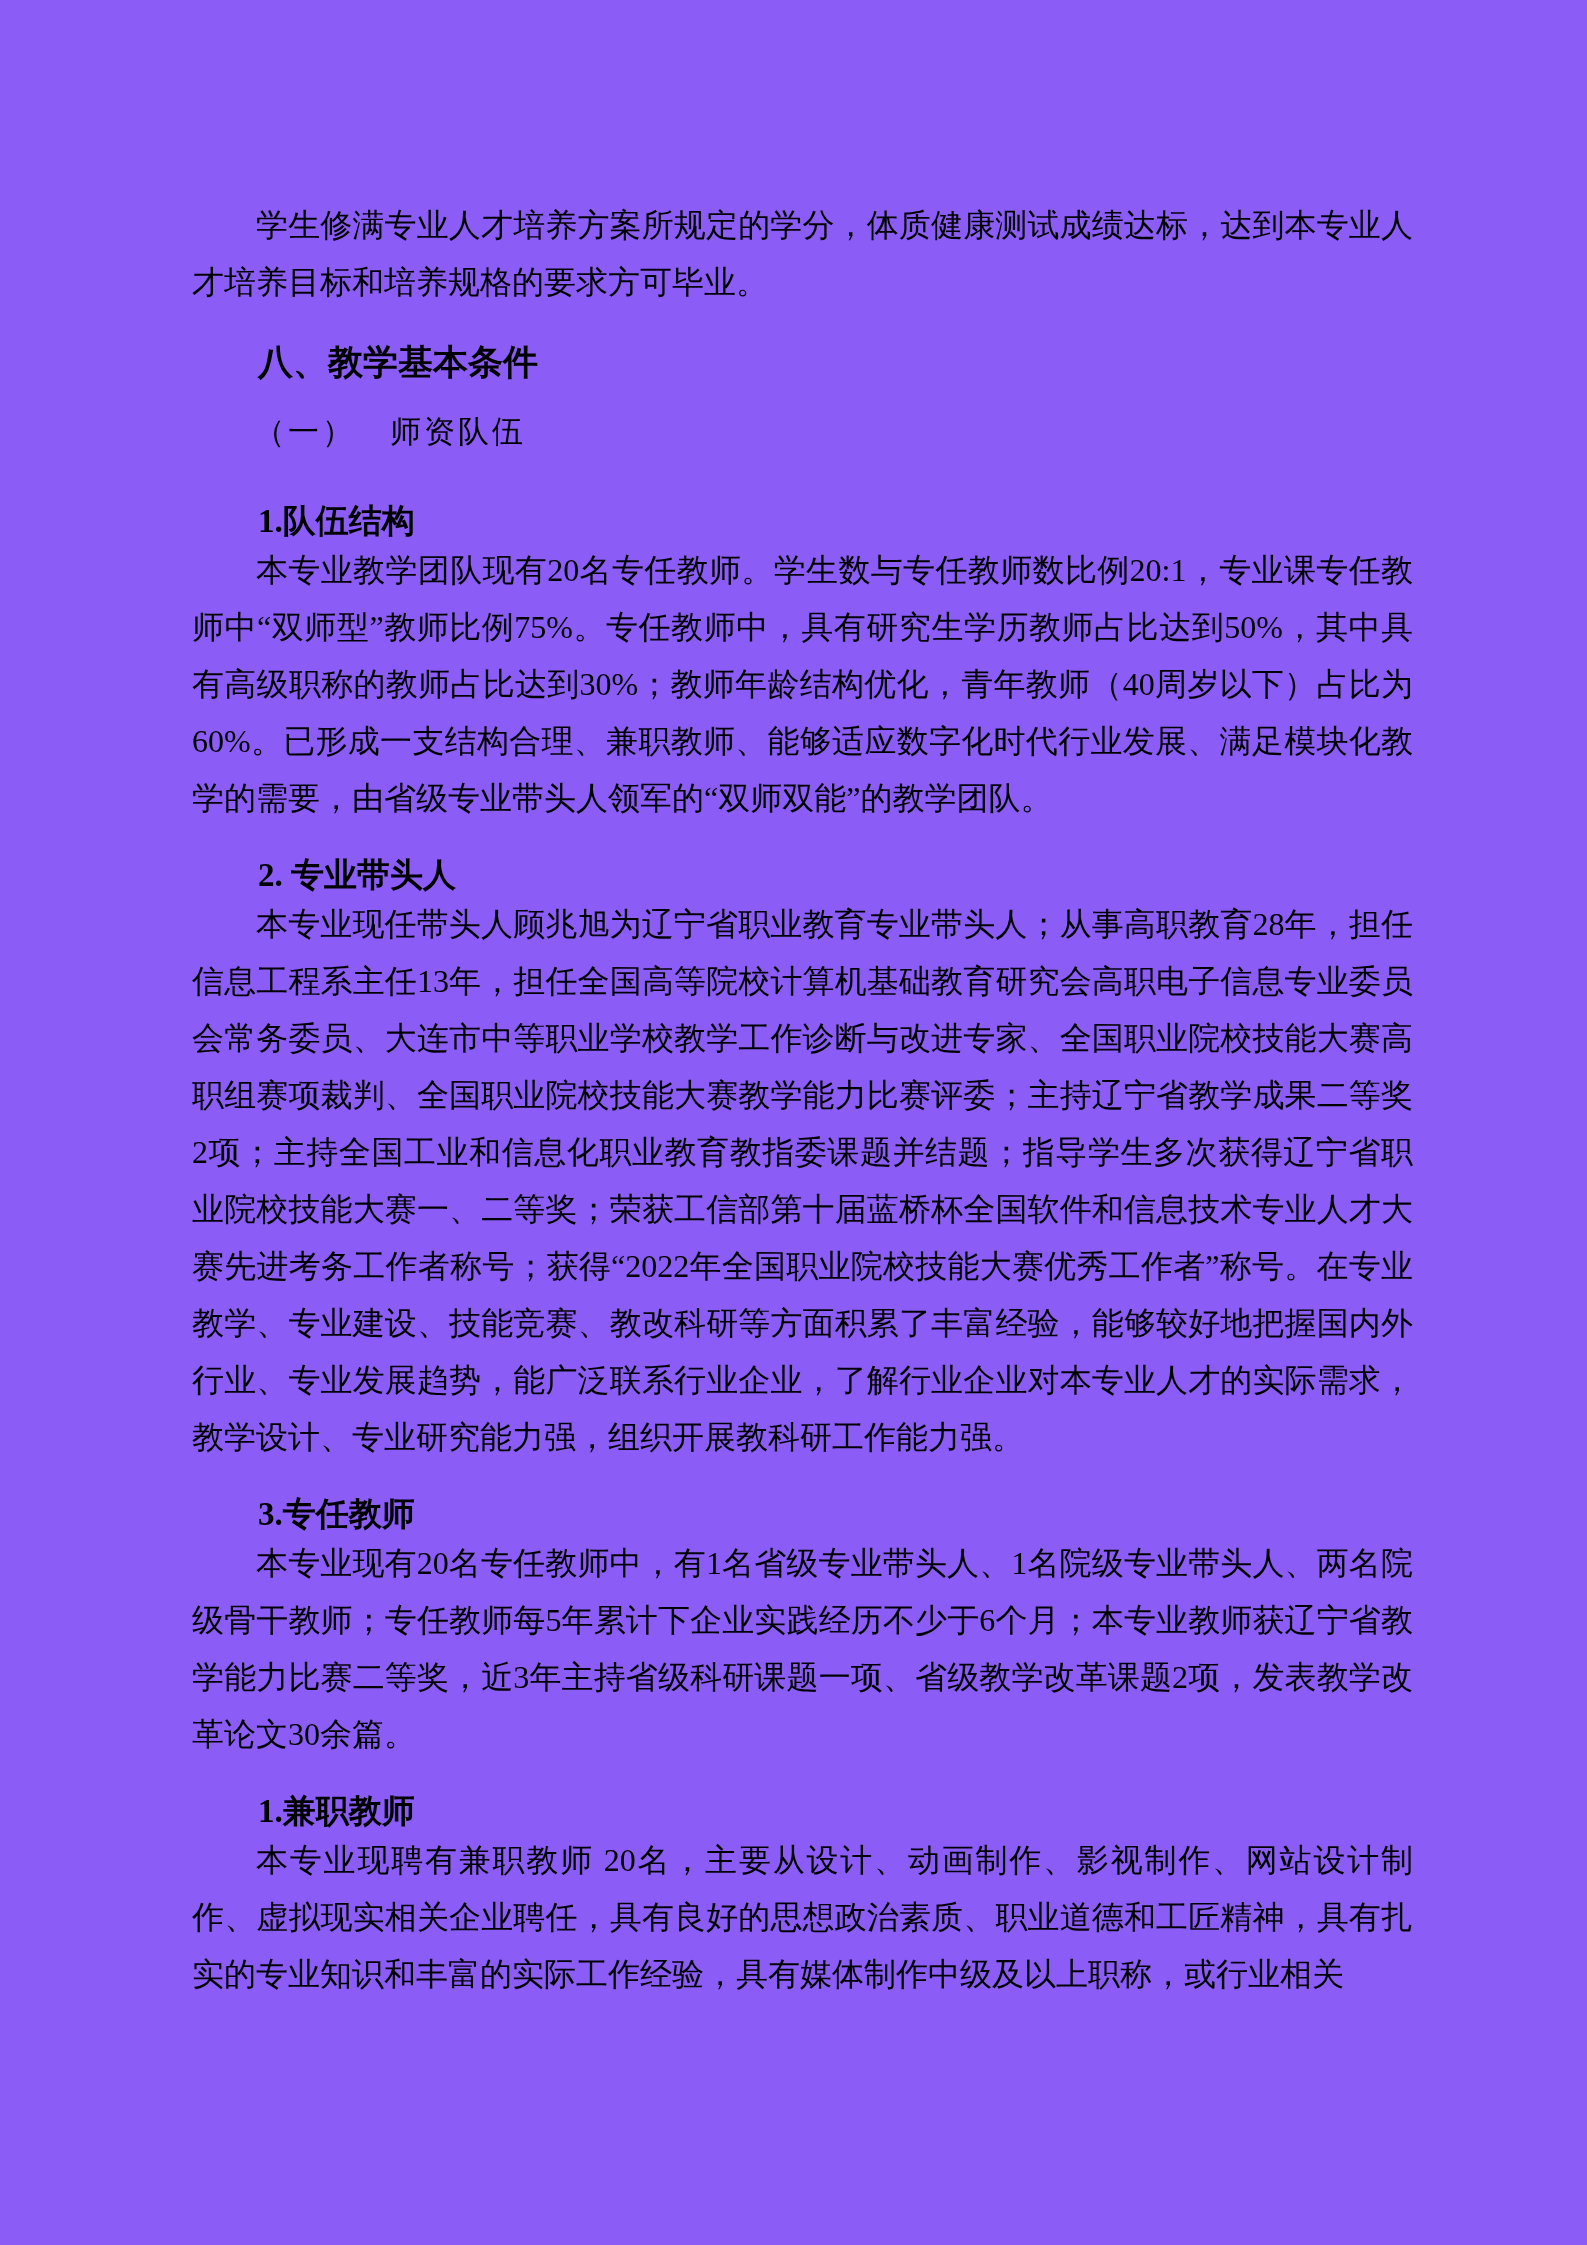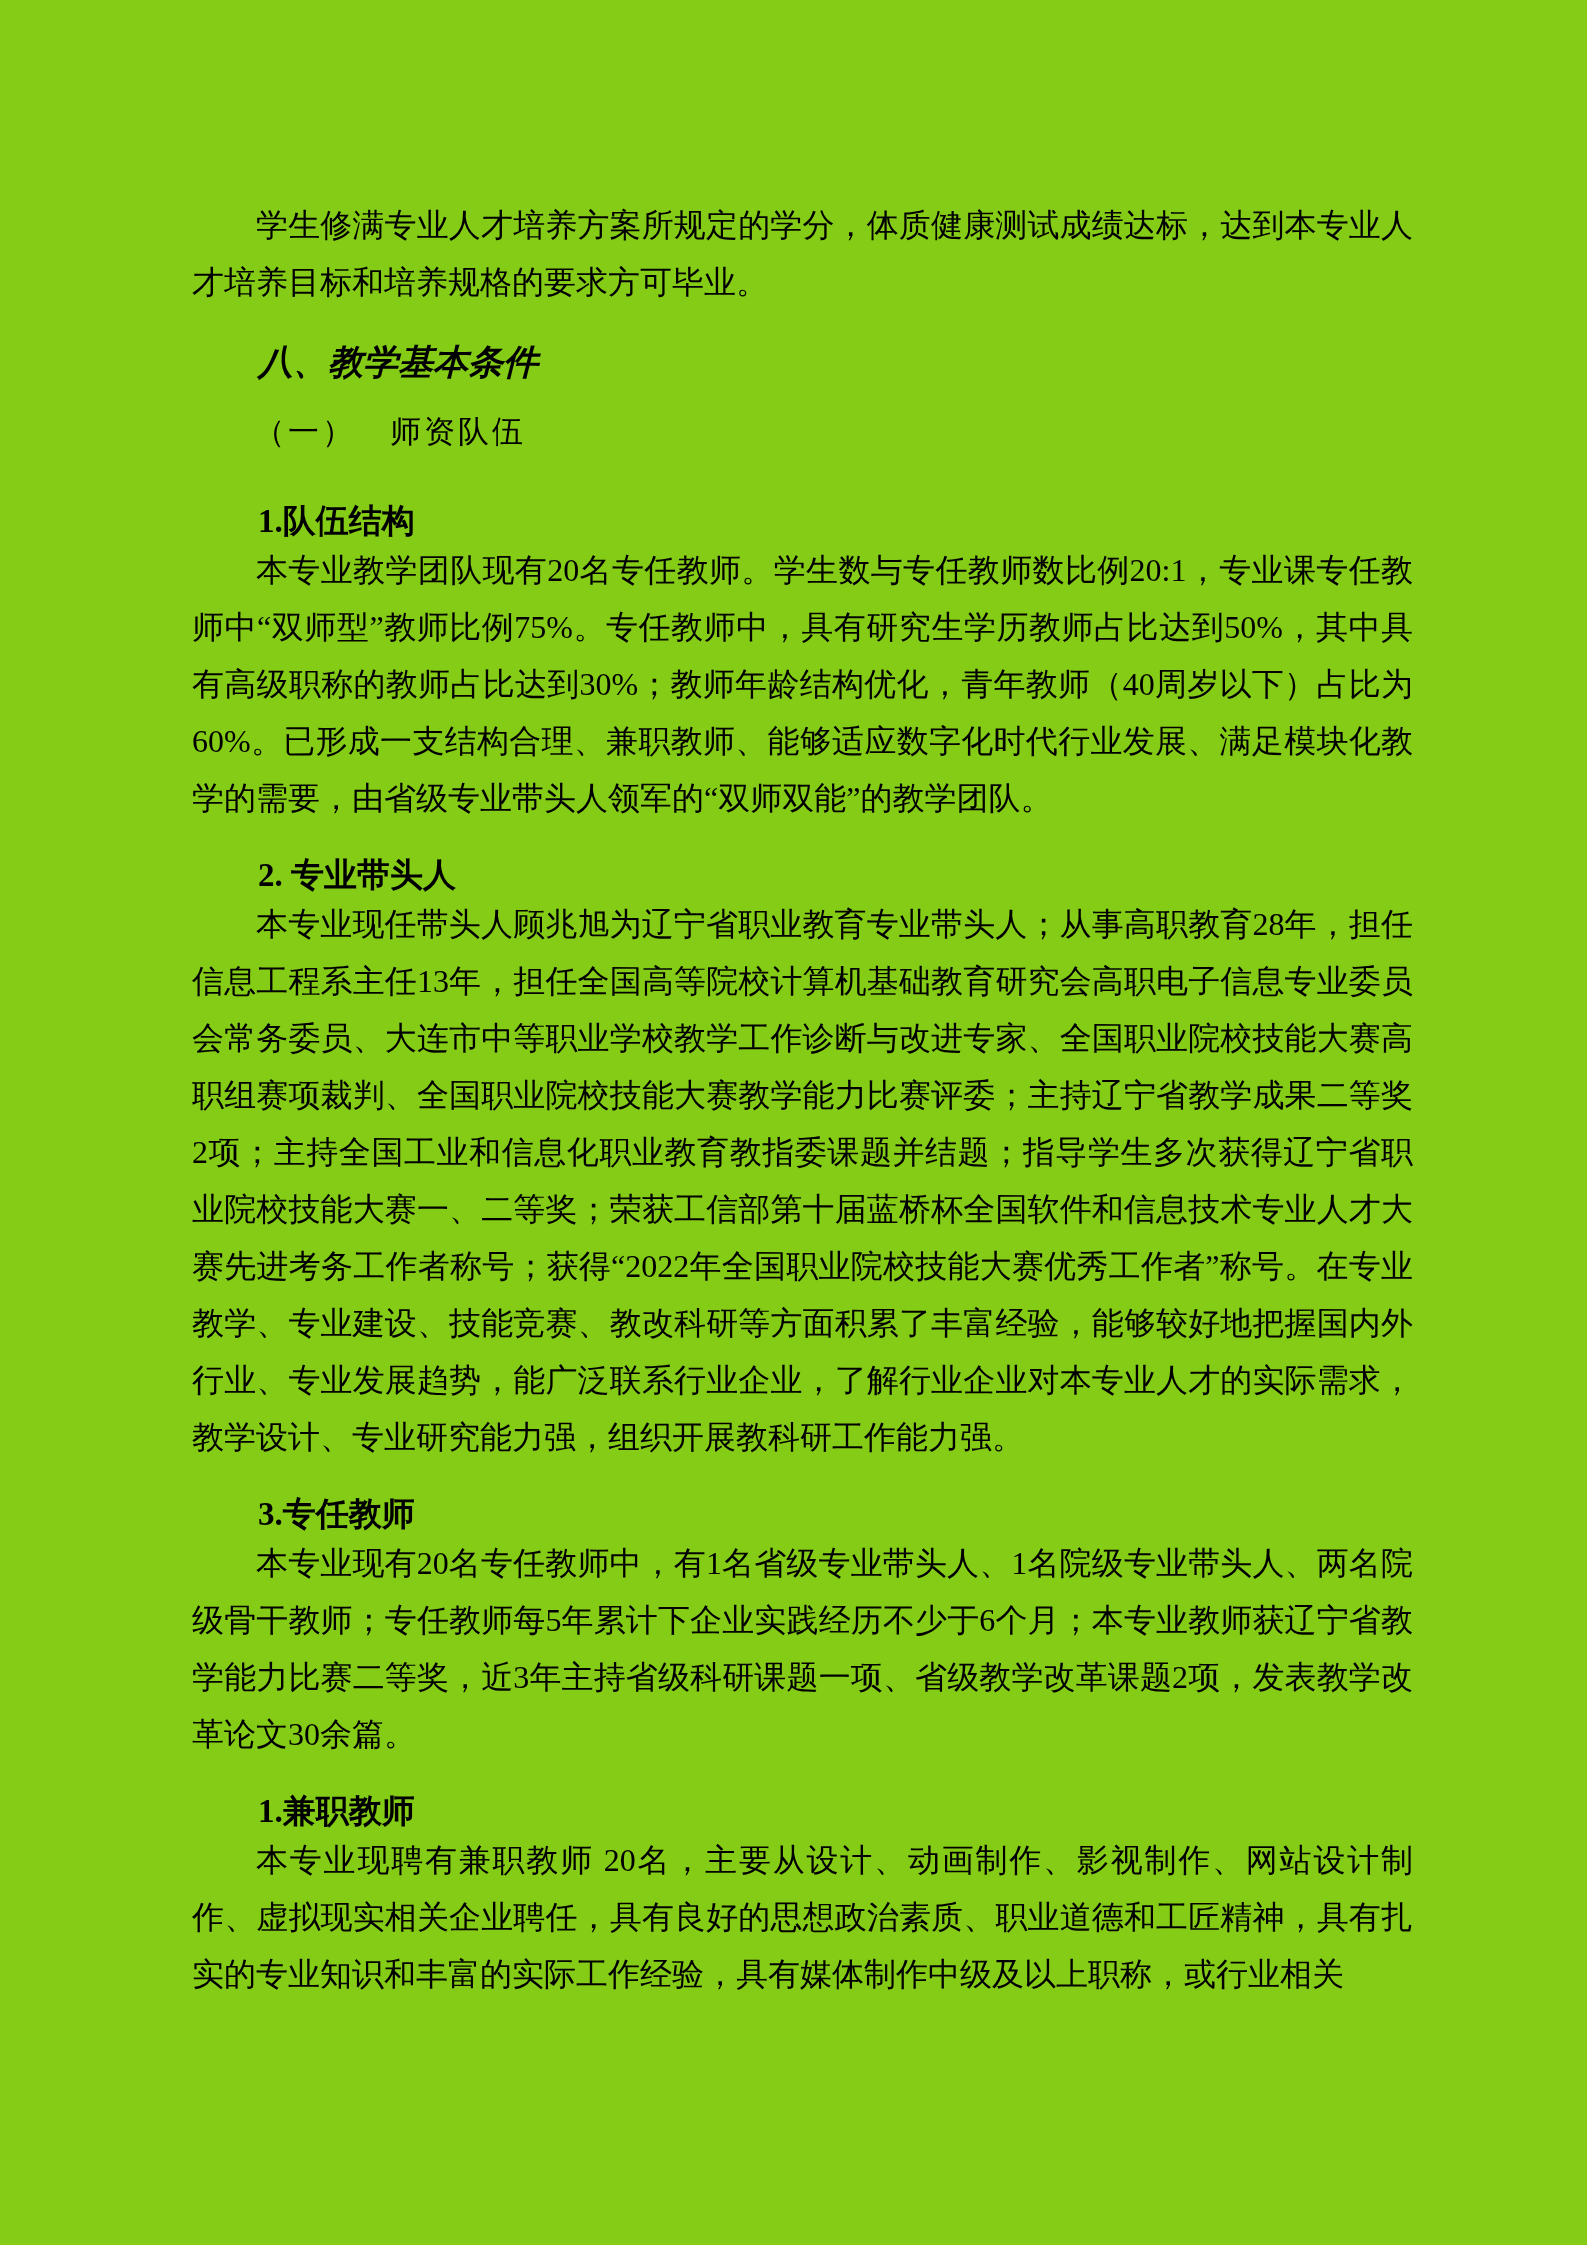--- a/index.html
+++ b/index.html
@@ -5,21 +5,21 @@
   html, body {
     margin: 0;
     padding: 0;
     background: #ffffff;
   }
   .page {
     position: relative;
     width: 1587px;
     height: 2245px;
     margin: 0 auto;
-    background: #84cc16;
+    background: #8b5cf6;
     box-sizing: border-box;
     padding: 197px 174px 0 192px;
     overflow: hidden;
     color: #000000;
     font-family: "Liberation Serif", "DejaVu Serif", serif;
   }
   p.body-text {
     margin: 0;
     font-size: 32px;
     line-height: 57px;
@@ -31,21 +31,20 @@
   .intro-paragraph {
     margin: 0;
   }
   h2.section-heading {
     margin: 29px 0 0 0;
     padding-left: 66px;
     font-family: "Liberation Sans", "DejaVu Sans", sans-serif;
     font-weight: bold;
     font-size: 35px;
     line-height: 44px;
-    font-style: italic;
   }
   h3.subsection-heading {
     margin: 28px 0 12px 0;
     padding-left: 62px;
     font-weight: normal;
     font-size: 31px;
     line-height: 40px;
     letter-spacing: 3px;
   }
   .block-heading {

